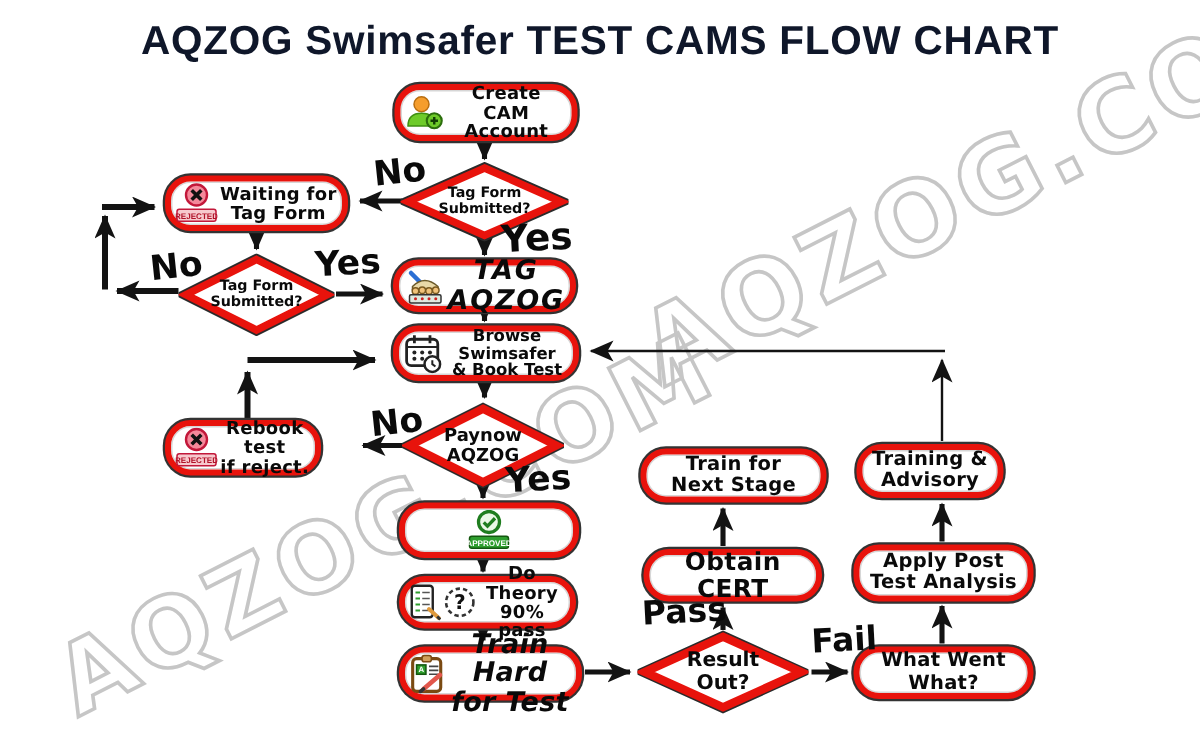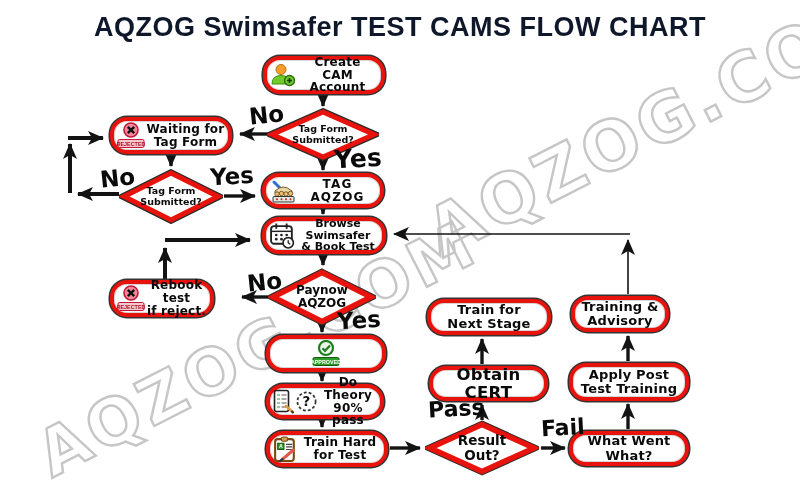--- a/index.html
+++ b/index.html
@@ -20,21 +20,21 @@
   
   .node{position:absolute;z-index:4;box-sizing:border-box;background:#fff;
         border:4px solid #e8130c;border-radius:17px;
         box-shadow:0 0 0 1.5px #333,inset 0 0 0 1px #d6d6d6;
         display:flex;align-items:center;justify-content:center;gap:1px;padding:0 3px;}
   .node .txt{flex:1;text-align:center;font-weight:bold;color:#0a0a0a;
              font-size:13px;line-height:1.08;letter-spacing:.2px;}
   .node .icon{flex:0 0 auto;display:flex;align-items:center;}
   .f11 .txt{font-size:11px;letter-spacing:0;}
   .f12 .txt{font-size:12px;}
-  .f13 .txt{font-size:12px;}
+  .f13 .txt{font-size:18px;font-style:italic;}
   .f16 .txt{font-size:16.5px;letter-spacing:.3px;}
   .sp .txt{letter-spacing:1.2px;}
   
   .diamond{position:absolute;z-index:3;}
   .diamond svg{position:absolute;left:0;top:0;}
   .dtxt{position:absolute;left:0;top:0;width:100%;height:100%;display:flex;
         flex-direction:column;align-items:center;justify-content:center;
         font-weight:bold;color:#0a0a0a;line-height:1.1;z-index:4;text-align:center;}
   .d95 .dtxt{font-size:9.5px;} .d12 .dtxt{font-size:12px;align-items:center;} .d135 .dtxt{font-size:13.5px;}
   
@@ -252,21 +252,21 @@
   <div class="node" style="left:569px;top:431px;width:120px;height:35px">
     <div class="txt">
       <div>What Went</div>
       <div>What?</div>
     </div>
   </div>
 
   <div class="node" style="left:569px;top:363px;width:120px;height:38px">
     <div class="txt">
       <div>Apply Post</div>
-      <div>Test Training</div>
+      <div>Test Analysis</div>
     </div>
   </div>
 
   <div class="node" style="left:571px;top:296px;width:98px;height:36px">
     <div class="txt">
       <div>Training &amp;</div>
       <div>Advisory</div>
     </div>
   </div>
 

